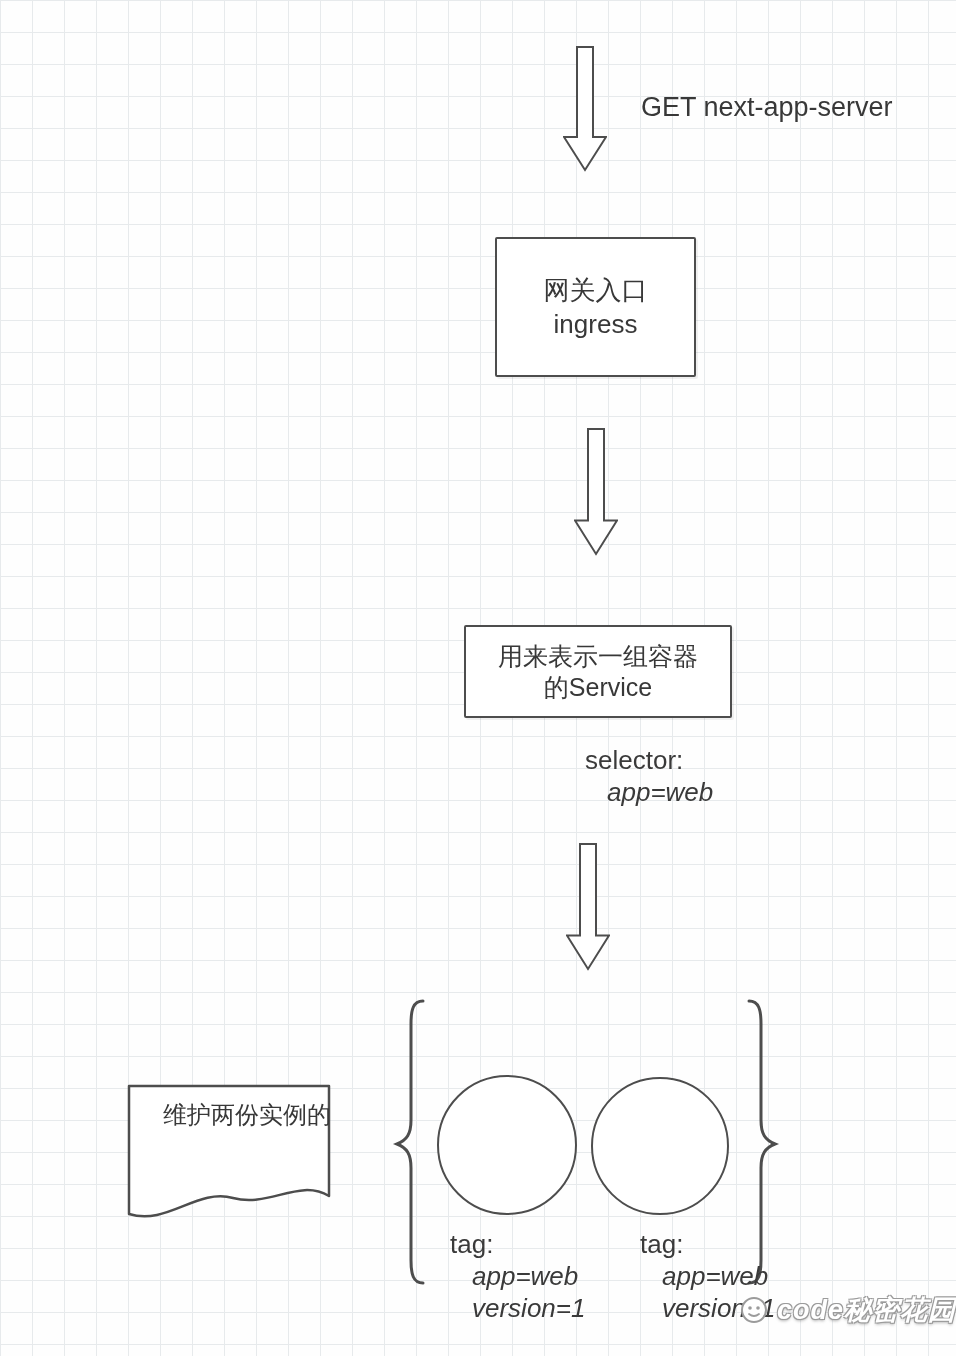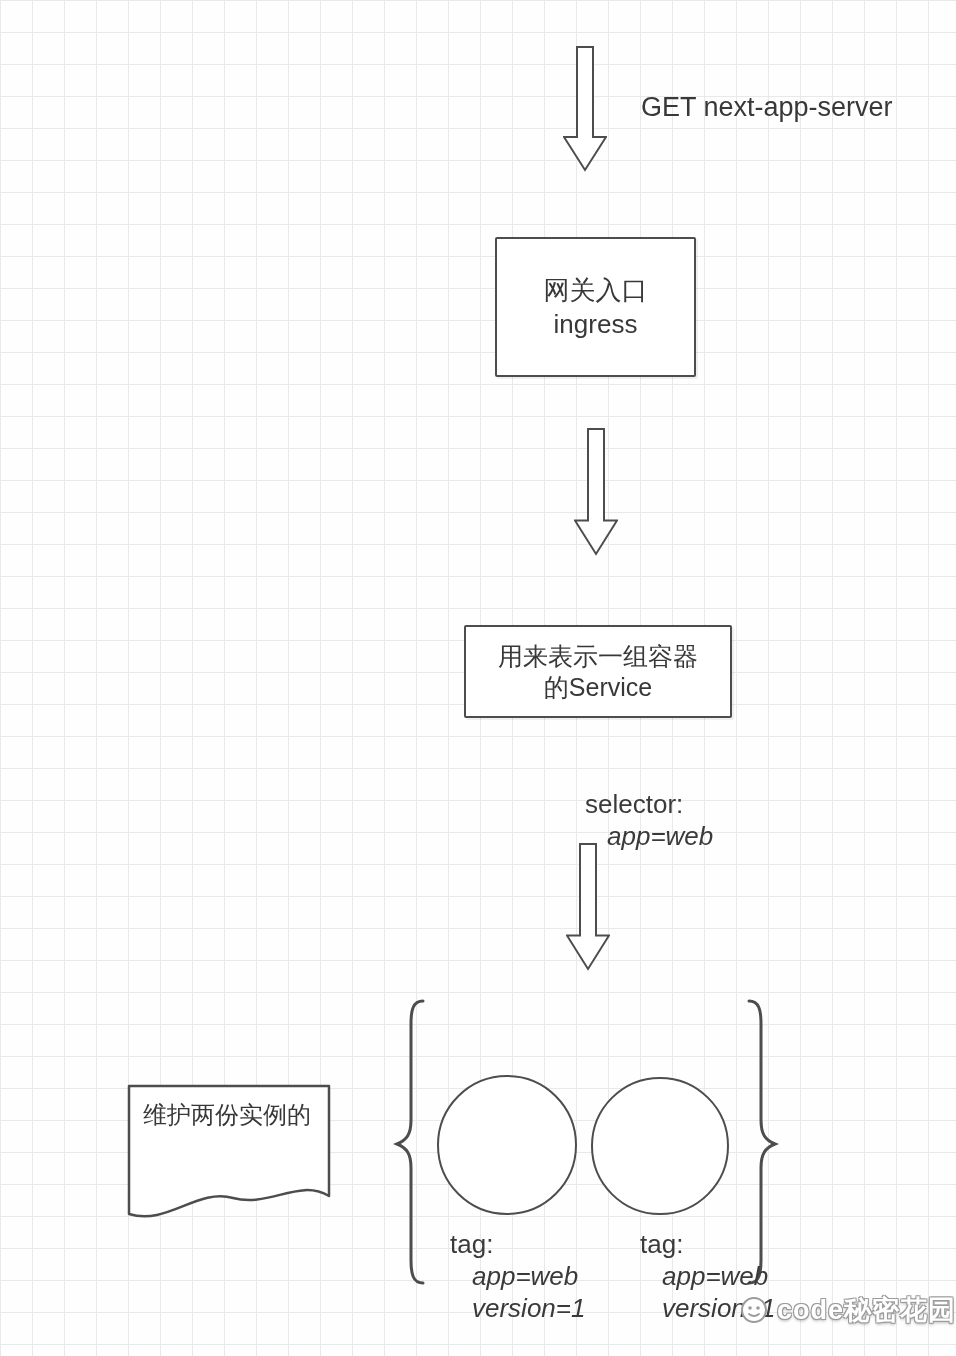--- a/index.html
+++ b/index.html
@@ -39,23 +39,23 @@
   .circle {
     background: #ffffff;
     border: 2px solid #4d4d4d;
     border-radius: 50%;
   }
   .anno { font-size: 26px; line-height: 32px; color: #3a3a3a; }
   .anno .indent { padding-left: 22px; font-style: italic; }
   svg.shape { display: block; }
   .doc-text {
     position: absolute;
-    left: 16px; top: 14px;
+    left: 0; top: 14px;
     width: 100%;
-    text-align: left;
+    text-align: right;
     font-size: 24px;
     line-height: 33px;
     color: #383838;
   }
   .watermark {
     display: flex;
     align-items: center;
     gap: 6px;
   }
   .watermark-text {
@@ -92,21 +92,21 @@
     <svg class="shape" width="44" height="128" viewBox="0 0 44 126" preserveAspectRatio="none">
       <path d="M14 1 L30 1 L30 91 L43 91 L22 124 L1 91 L14 91 Z" fill="#ffffff" stroke="#4d4d4d" stroke-width="2"></path>
     </svg>
   </div>
 
   <div class="abs node-box" style="left:464px; top:625px; width:268px; height:93px;">
     <div class="label-box" style="line-height:31px;">用来表示一组容器</div>
     <div class="label-box" style="line-height:31px;">的Service</div>
   </div>
 
-  <div class="abs anno" style="left:585px; top:788px;">
+  <div class="abs anno" style="left:585px; top:744px;">
     <div>selector:</div>
     <div class="indent">app=web</div>
   </div>
 
   <div class="abs" style="left:566px; top:843px;">
     <svg class="shape" width="44" height="128" viewBox="0 0 44 126" preserveAspectRatio="none">
       <path d="M14 1 L30 1 L30 91 L43 91 L22 124 L1 91 L14 91 Z" fill="#ffffff" stroke="#4d4d4d" stroke-width="2"></path>
     </svg>
   </div>
 
@@ -139,21 +139,21 @@
     <div class="indent">app=web</div>
     <div class="indent">version=1</div>
   </div>
 
   <div class="abs anno" style="left:640px; top:1228px;">
     <div>tag:</div>
     <div class="indent">app=web</div>
     <div class="indent">version=1</div>
   </div>
 
-  <div class="abs watermark" style="left:737px; top:1292px;">
+  <div class="abs watermark" style="left:737px; top:1292px;font-style:italic;">
     <svg width="34" height="36" viewBox="0 0 34 36">
       <circle cx="17" cy="18" r="12" fill="#ffffff" stroke="#9b9b9b" stroke-width="2"></circle>
       <circle cx="13" cy="16" r="1.8" fill="#9b9b9b"></circle>
       <circle cx="21" cy="16" r="1.8" fill="#9b9b9b"></circle>
       <path d="M12 22 Q17 26 22 22" fill="none" stroke="#9b9b9b" stroke-width="1.8" stroke-linecap="round"></path>
     </svg>
     <span class="watermark-text">code秘密花园</span>
   </div>
 
 </div>

